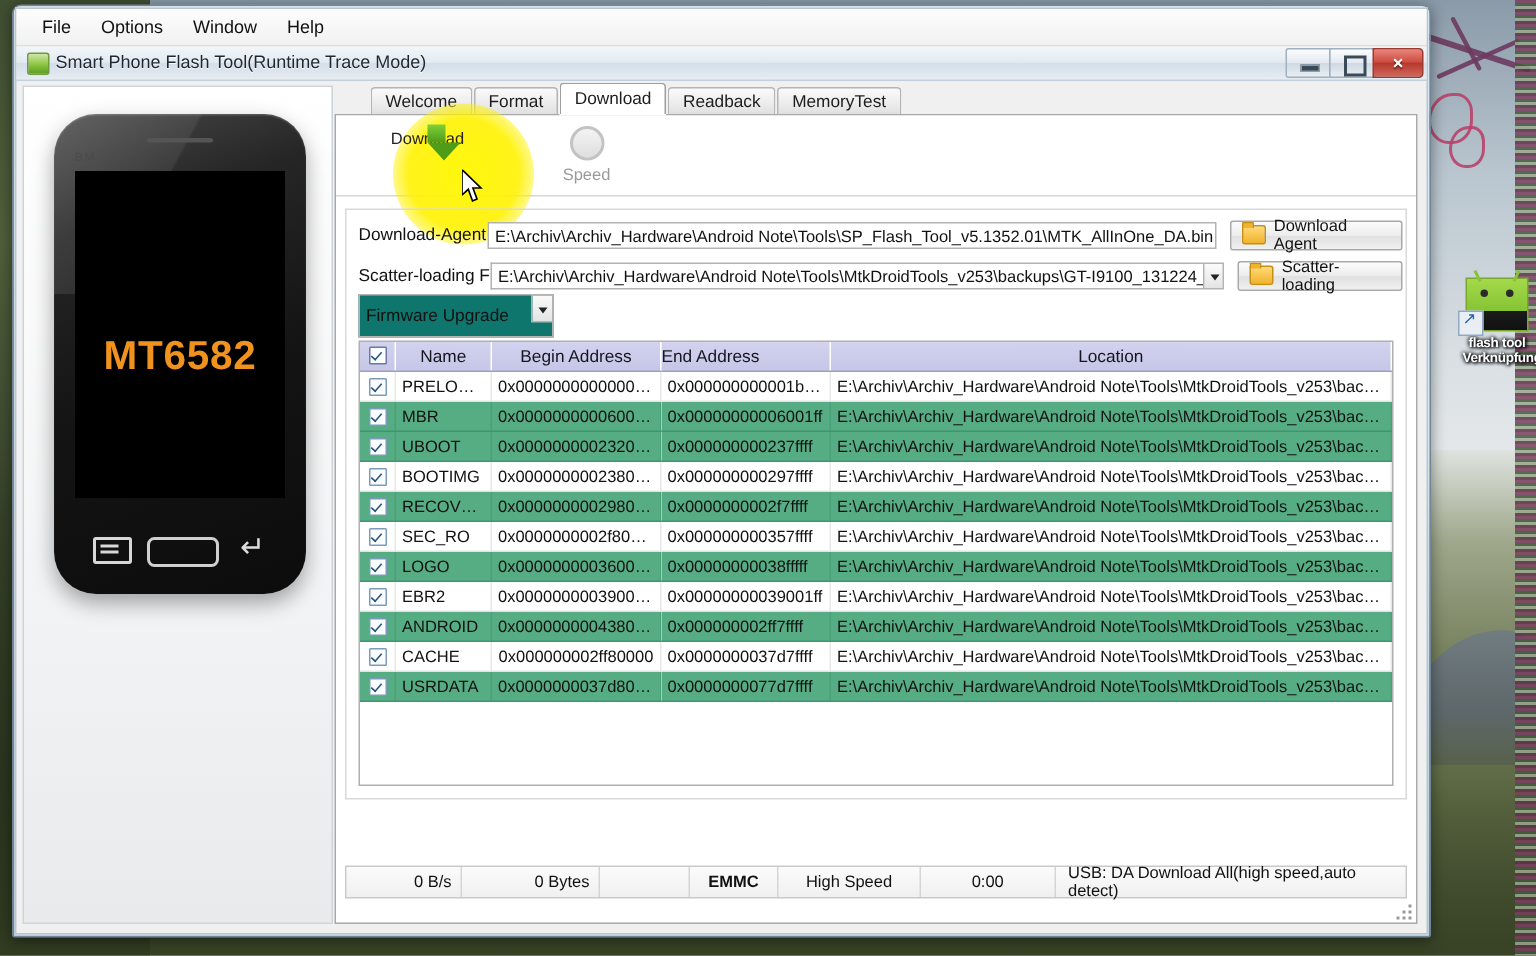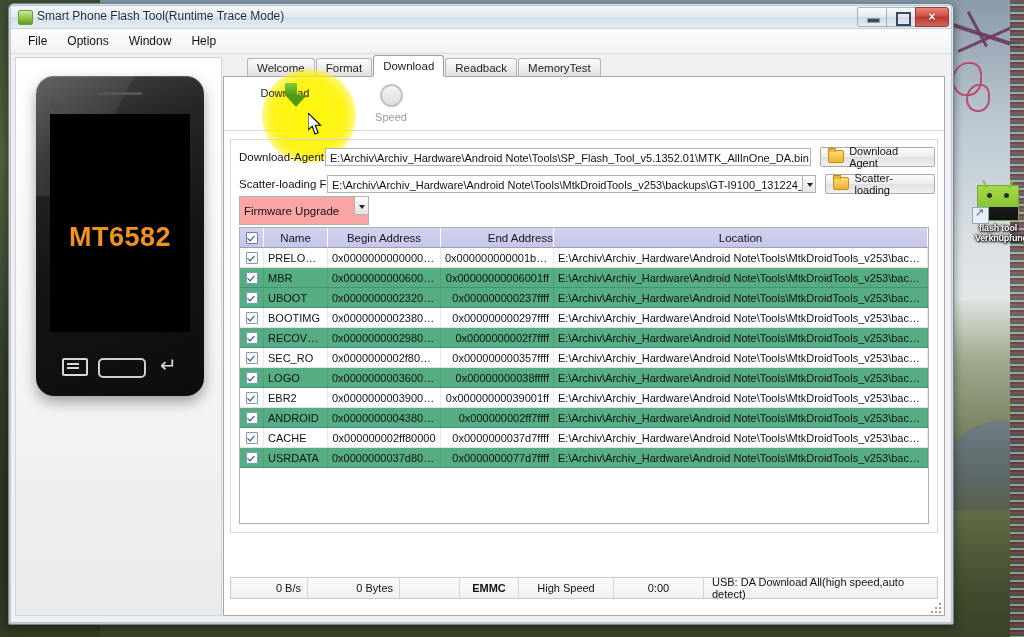--- a/index.html
+++ b/index.html
@@ -75,21 +75,21 @@
 
   
   #content{position:absolute;left:0;top:47px;right:0;bottom:0;}
 
   
   #phone-panel{position:absolute;left:4px;top:4px;width:205px;bottom:6px;
      background:linear-gradient(180deg,#ffffff 0%,#f4f5f6 55%,#e9eaec 100%);
      border:1px solid #cfd4d8;}
   #phone{position:absolute;left:20px;top:18px;width:168px;height:320px;
      background:linear-gradient(160deg,#4a4a4a 0%,#262626 22%,#141414 55%,#0c0c0c 100%);
-     border-radius:18px;box-shadow:0 6px 14px rgba(0,0,0,.35),inset 0 1px 1px rgba(255,255,255,.18);}
+     border-radius:28px;box-shadow:0 6px 14px rgba(0,0,0,.35),inset 0 1px 1px rgba(255,255,255,.18);}
   #phone-gloss{position:absolute;left:0;top:0;width:100%;height:120px;border-radius:18px 18px 0 0;
      background:linear-gradient(118deg,rgba(255,255,255,.14) 0%,rgba(255,255,255,.07) 42%,rgba(255,255,255,0) 43%);}
   #phone-speaker{position:absolute;left:50%;top:16px;margin-left:-22px;width:44px;height:3px;
      background:#555;border-radius:2px;}
   #phone-brand{position:absolute;left:14px;top:24px;font-size:8px;color:#4b4b4b;letter-spacing:1px;}
   #phone-screen{position:absolute;left:14px;top:38px;right:14px;height:218px;background:#000;}
   #phone-chip{position:absolute;left:0;right:0;top:108px;text-align:center;
      font-size:27px;font-weight:bold;color:#f0921e;letter-spacing:.5px;}
   #phone-keys{position:absolute;left:0;right:0;bottom:16px;height:26px;}
   .pk{position:absolute;top:4px;}
@@ -148,40 +148,40 @@
      border-left:3.5px solid transparent;border-right:3.5px solid transparent;border-top:4px solid #222;}
   .goldbtn{margin-left:9px;height:20px;min-width:104px;display:flex;align-items:center;gap:5px;
      border:1px solid #a9a9a9;border-radius:2px;padding:0 7px;box-sizing:border-box;
      background:linear-gradient(180deg,#fcfcfc 0%,#ececec 50%,#e0e0e0 51%,#f0f0f0 100%);
      font-size:11px;color:#111;}
   .folder{width:14px;height:11px;position:relative;flex:0 0 auto;
      background:linear-gradient(180deg,#ffd977 0%,#f0b32e 100%);border:1px solid #c58f16;border-radius:1px 2px 2px 2px;}
   .folder:before{content:"";position:absolute;left:-1px;top:-3px;width:6px;height:3px;
      background:#f0b32e;border:1px solid #c58f16;border-bottom:none;border-radius:1px 1px 0 0;}
   #mode-row{padding-left:6px;}
-  #mode-combo{width:130px;height:29px;border:1px solid #b3b3b3;background:#fca5a5;display:flex;align-items:center;
+  #mode-combo{width:130px;height:29px;border:1px solid #b3b3b3;background:#0f766e;display:flex;align-items:center;
      font-size:11.5px;color:#111;padding-left:4px;box-sizing:border-box;position:relative;}
   #mode-combo .combo-arrow{position:absolute;right:-1px;top:-1px;height:19px;}
   #mode-combo .combo-arrow:after{top:7.5px;}
 
   
   #table-wrap{margin:3px 6px 0 6px;border:1px solid #b0b0b0;background:#fff;height:295px;overflow:hidden;}
   table{border-collapse:collapse;width:100%;table-layout:fixed;}
   thead th{background:linear-gradient(180deg,#d3d3ef 0%,#c5c5e7 100%);
      border-right:1px solid #fff;border-bottom:1px solid #9d9dc4;
      font-size:11.5px;font-weight:normal;color:#15151f;height:19px;padding:0;}
   tbody td{font-size:11px;color:#111;height:19px;padding:0 4px;
      border-bottom:1px solid #e3e3e3;border-right:1px solid #e8e8e8;
      white-space:nowrap;overflow:hidden;text-overflow:ellipsis;}
   tr.green td{background:#56ad84;border-bottom-color:#3d9670;border-right-color:#4aa179;}
   tr.white td{background:#fff;}
   .col-chk{width:23px;text-align:center;}
   .col-name{width:63px;}
   .col-begin{width:112px;text-align:center;}
-  .col-end{width:112px;text-align:right;}
+  .col-end{width:112px;text-align:left;}
   .cb{width:10px;height:10px;border:1px solid #7b9bbd;background:#fbfdff;display:inline-block;
      position:relative;vertical-align:middle;border-radius:1px;}
   .cb:after{content:"";position:absolute;left:2px;top:1px;width:3px;height:6px;
      border:solid #24527f;border-width:0 1.6px 1.6px 0;transform:rotate(42deg);}
   th .cb{border-color:#6a79a8;}
 
   
   #statusbar{position:absolute;left:6px;right:6px;bottom:16px;height:20px;
      border:1px solid #c9c9c9;background:linear-gradient(180deg,#fbfbfb,#f0f0f0);
      display:flex;align-items:flex-end;font-size:11px;color:#111;}
@@ -223,39 +223,39 @@
     <div class="di-label">
       <span>flash tool</span><br>
       <span>Verknüpfung</span>
     </div>
   </div>
 </div>
 
 <div id="window">
  <div id="win-inner">
 
+  <div id="menubar">
+    <div class="menu-item">File</div>
+    <div class="menu-item">Options</div>
+    <div class="menu-item">Window</div>
+    <div class="menu-item">Help</div>
+  </div>
+
   <div id="titlebar">
     <div id="title-icon"></div>
     <div id="title-text">Smart Phone Flash Tool(Runtime Trace Mode)</div>
     <div class="winbtn" id="btn-min">
           <span class="wb-min"></span>
         </div>
     <div class="winbtn" id="btn-max">
           <span class="wb-max"></span>
         </div>
     <div class="winbtn" id="btn-close">
           <span class="wb-close">×</span>
         </div>
-  </div>
-
-  <div id="menubar">
-    <div class="menu-item">File</div>
-    <div class="menu-item">Options</div>
-    <div class="menu-item">Window</div>
-    <div class="menu-item">Help</div>
   </div>
 
   <div id="content">
 
     <div id="phone-panel">
       <div id="phone">
         <div id="phone-gloss"></div>
         <div id="phone-speaker"></div>
         <div id="phone-brand">BM</div>
         <div id="phone-screen">

